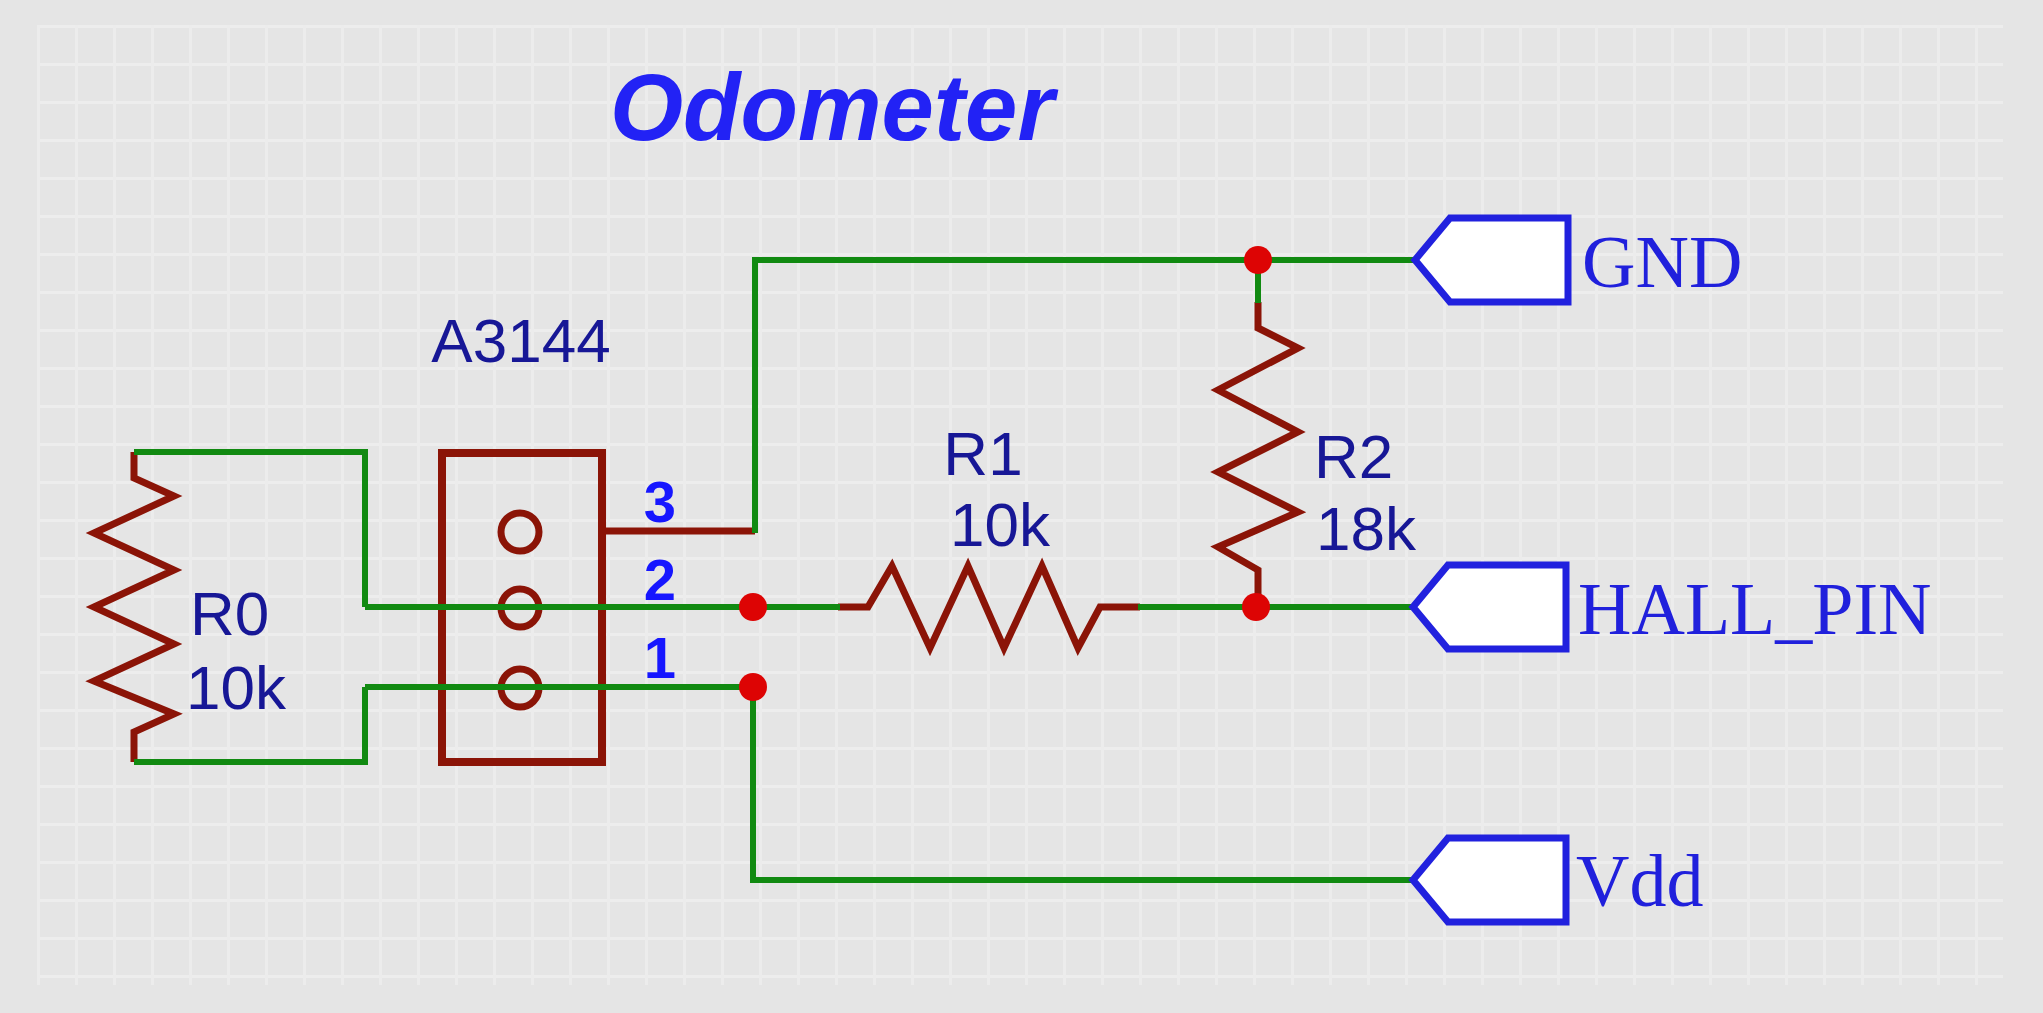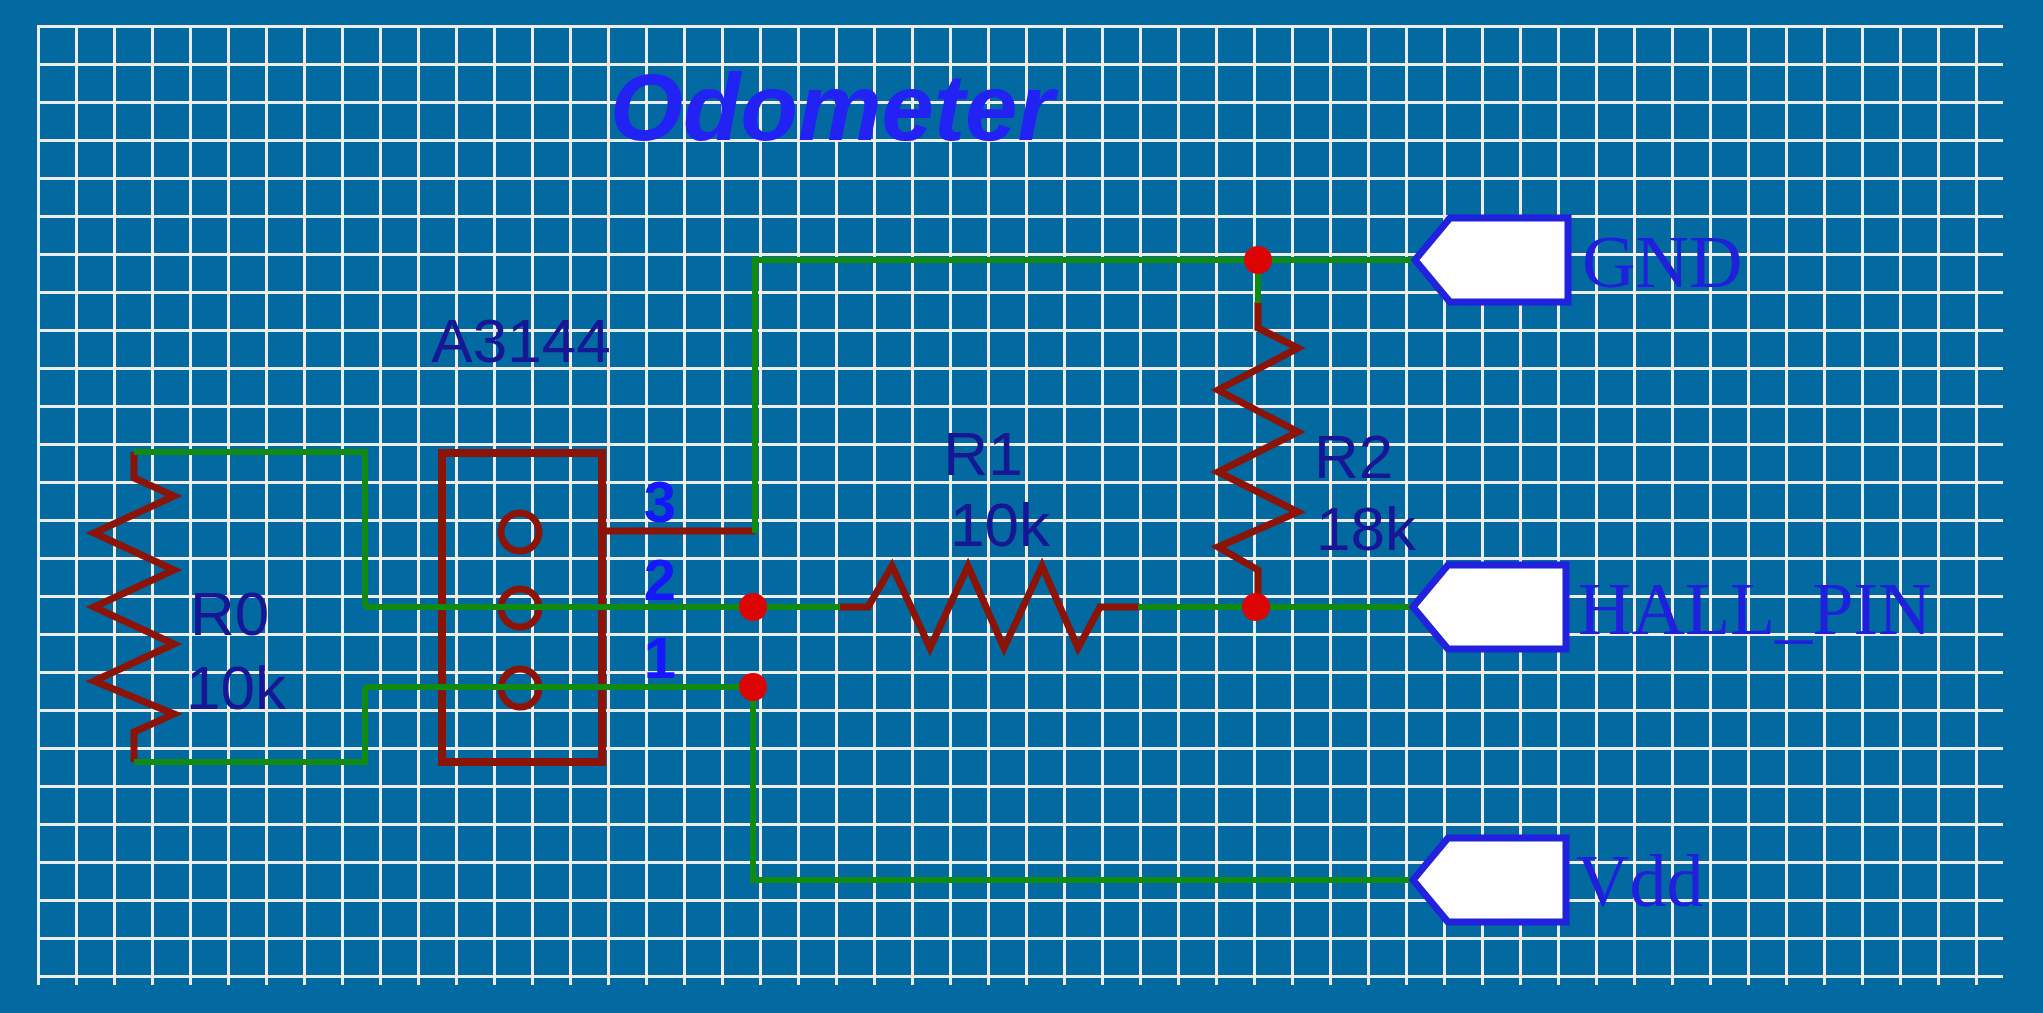--- a/index.html
+++ b/index.html
@@ -1,19 +1,19 @@
 <!DOCTYPE html>
 <html><head>
 <meta charset="utf-8">
 <style>
   html,body{margin:0;padding:0;background:#ffffff;}
   #stage{
     position:relative;
     width:2043px;height:1013px;
-    background:#0369a1;
+    background:#e5e5e5;
     overflow:hidden;
     font-family:"Liberation Sans", sans-serif;
   }
   #grid{
     position:absolute;
     left:37px;top:25px;width:1966px;height:960px;
     background-image:
       linear-gradient(to right,#ececec 0,#ececec 3px,transparent 3px),
       linear-gradient(to bottom,#ededed 0,#ededed 3px,transparent 3px);
     background-size:38px 38px;

